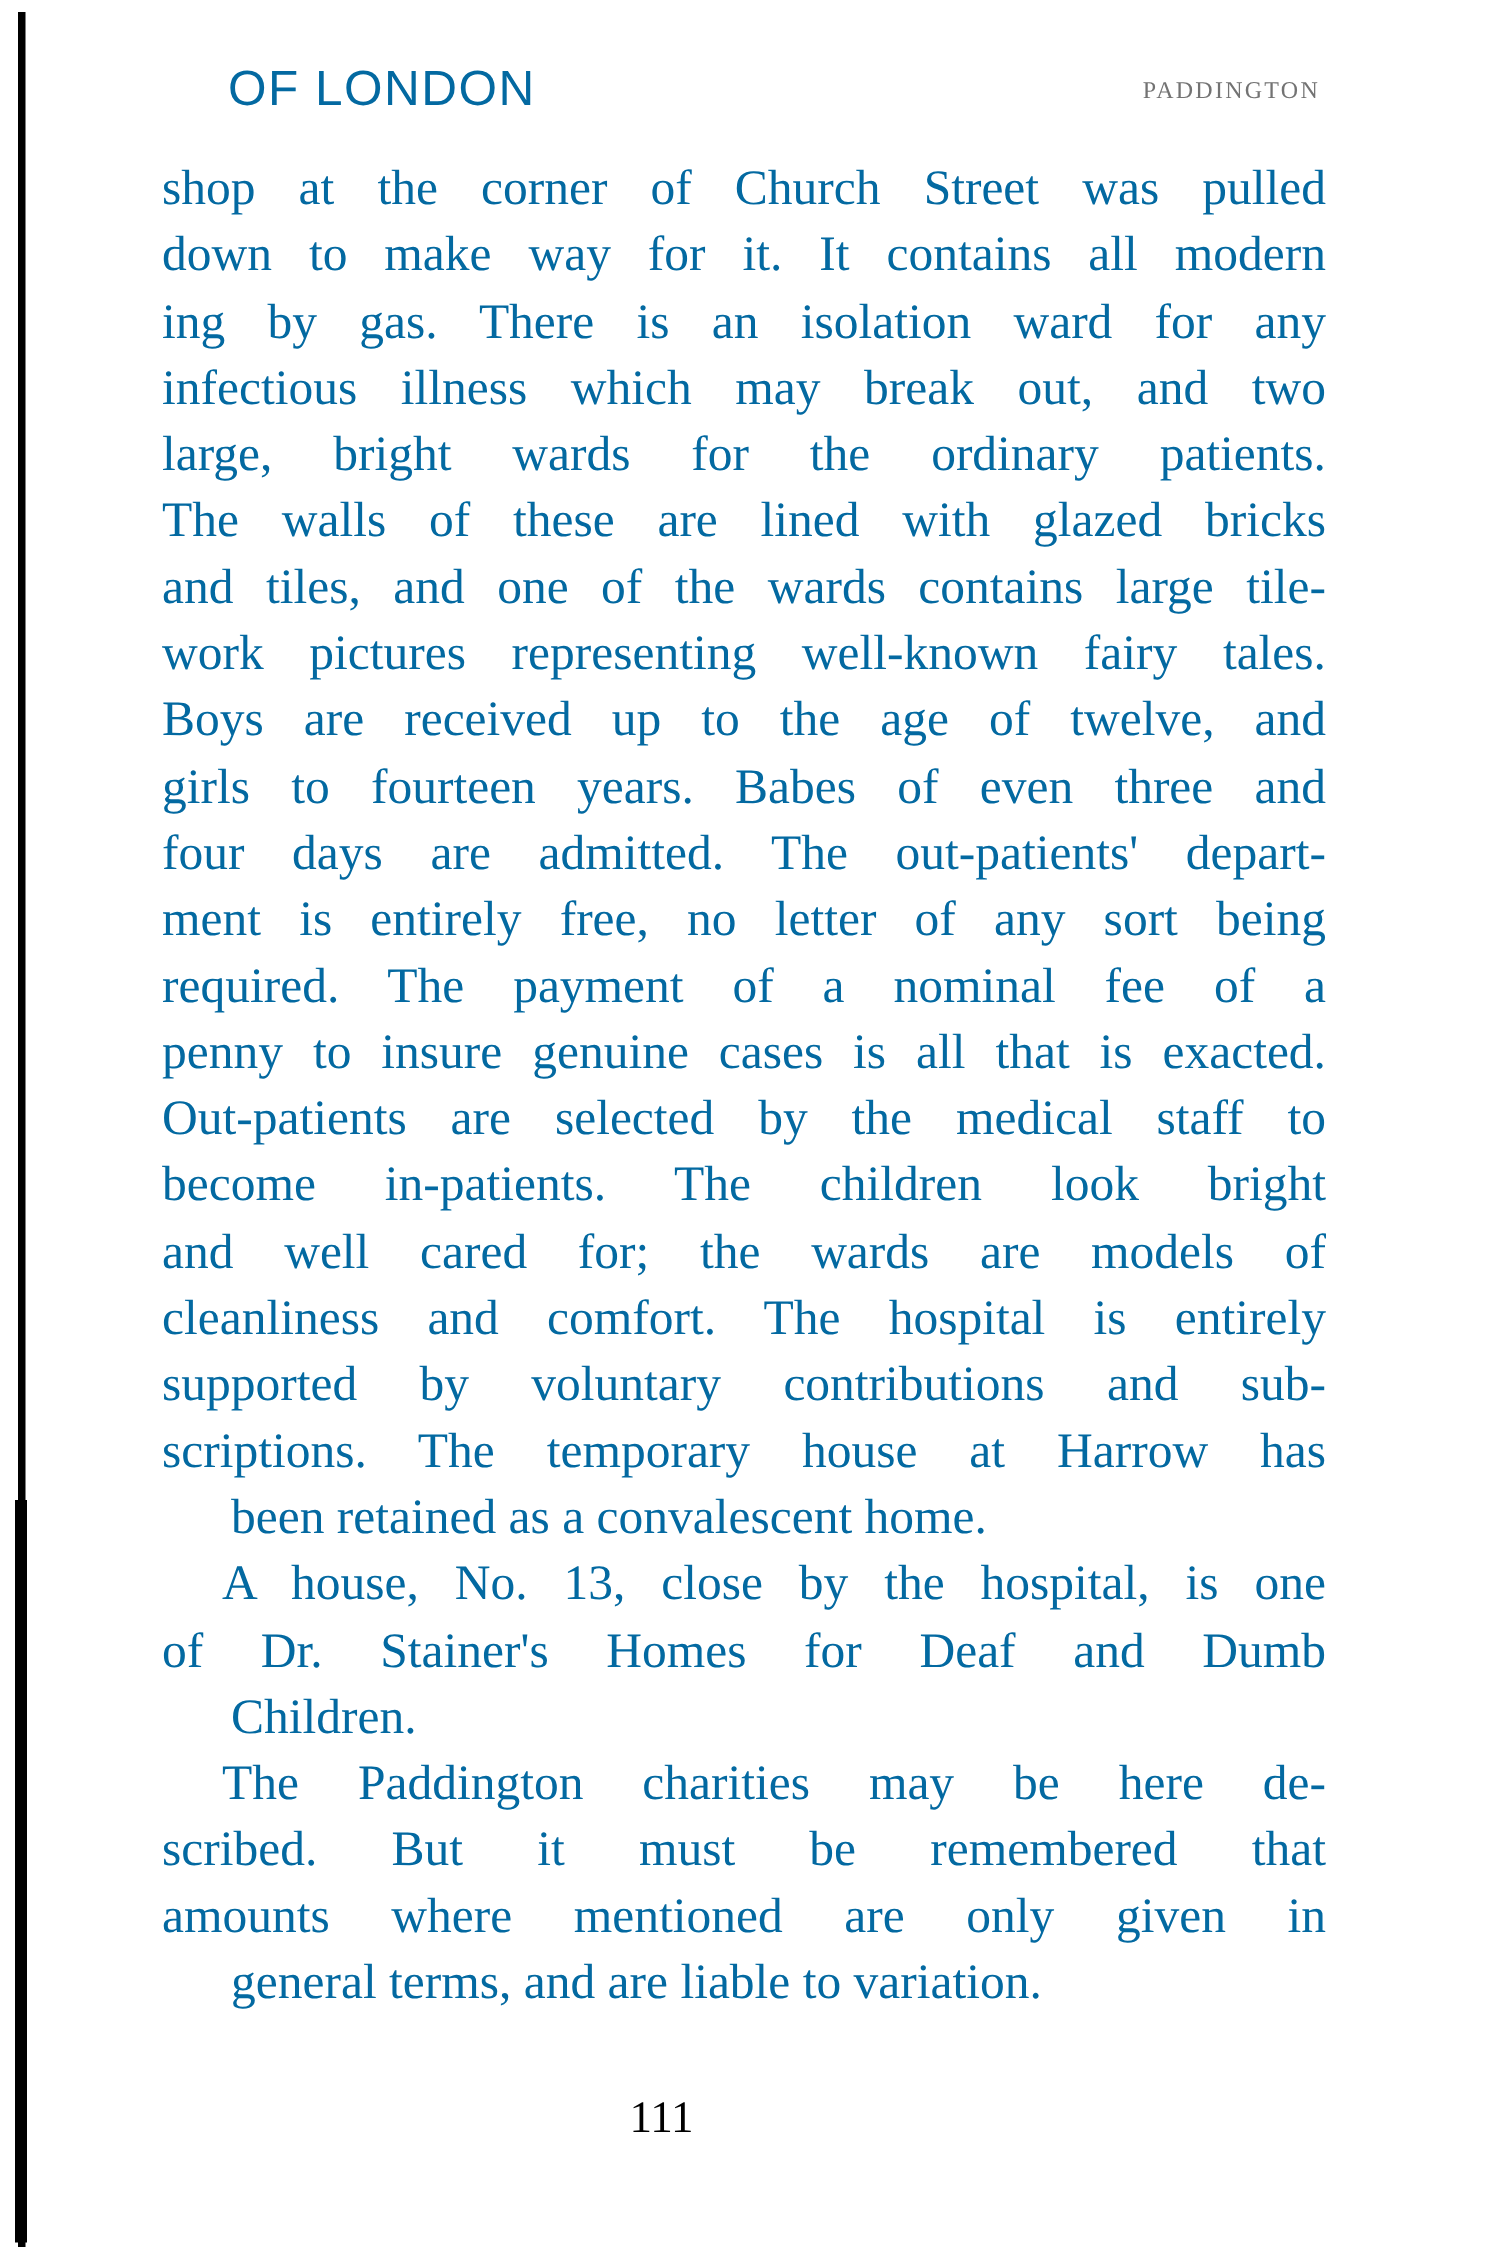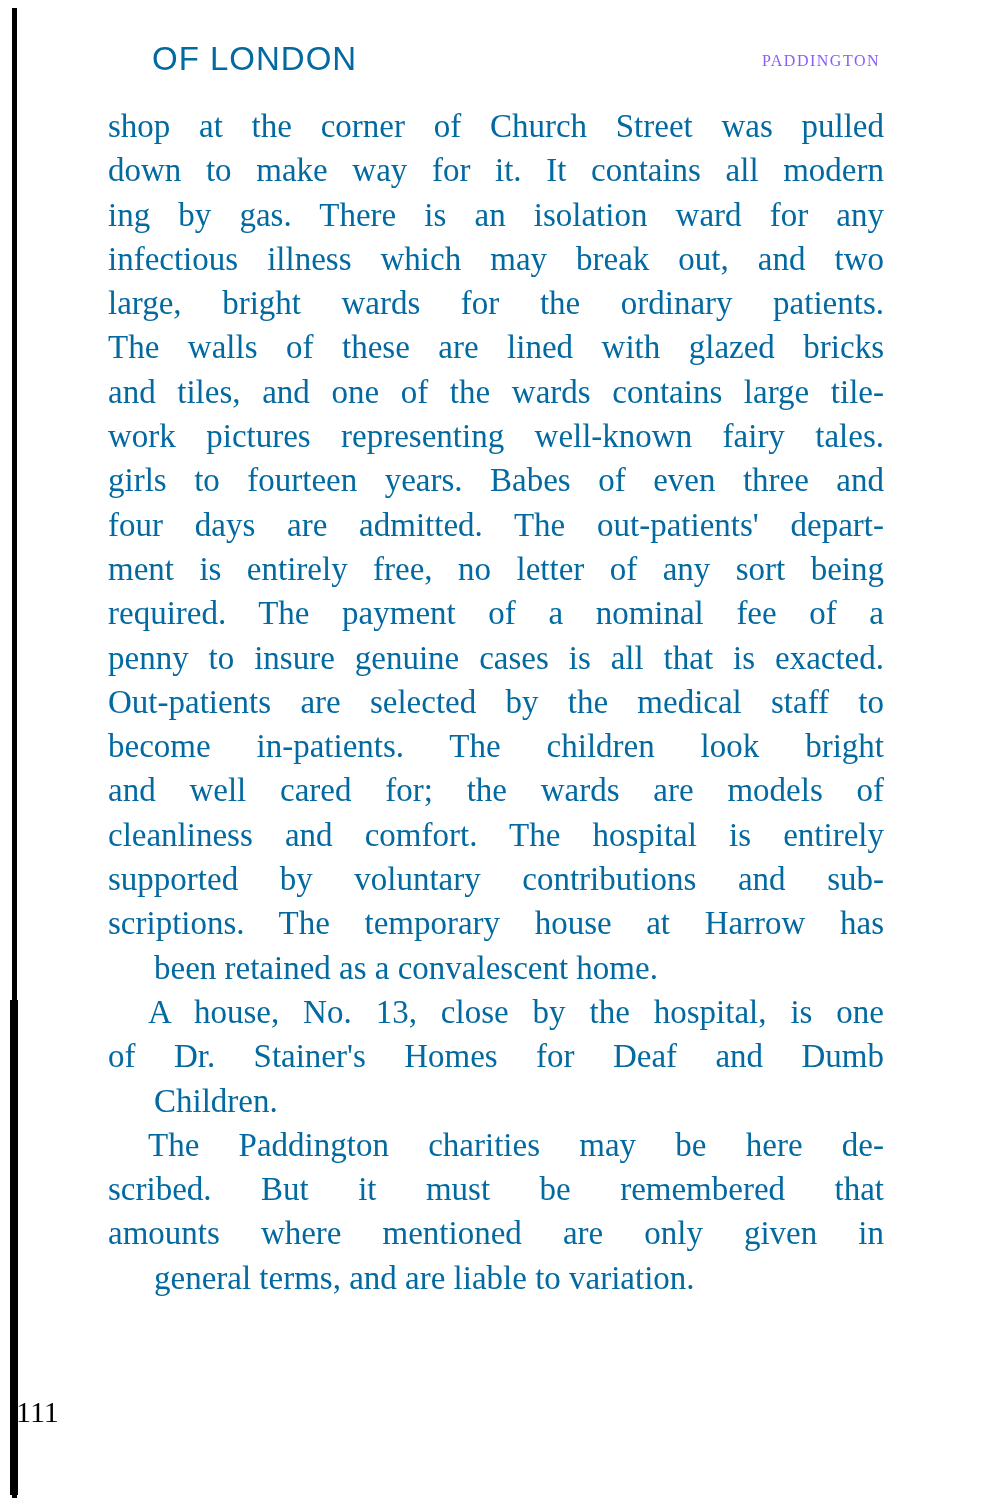--- a/index.html
+++ b/index.html
@@ -16,32 +16,32 @@
       position: absolute; top: 40px; left: 152px; width: 728px; height: 50px;
     }
     .header-left {
       position: absolute; left: 0; top: 0;
       font-family: "Liberation Sans", sans-serif; font-weight: normal;
       font-size: 33px; letter-spacing: 1px; color: #0369a1;
     }
     .header-right {
       position: absolute; right: 0; top: 12px;
       font-family: "Liberation Serif", serif;
-      font-size: 16px; letter-spacing: 1.5px; color: #8b5cf6;
+      font-size: 16px; letter-spacing: 1.5px; color: #737373;
     }
     .body-text {
       position: absolute; left: 108px; top: 104px; width: 776px;
       font-family: "Liberation Serif", serif; font-size: 33px;
       line-height: 44.3px; color: #0369a1;
     }
     .line { display: block; text-align: justify; text-align-last: justify; white-space: nowrap; height: 44.3px; }
     .line.last { text-align-last: left; margin-left: 46px; }
     .line.indent { padding-left: 40px; }
     .folio {
-      position: absolute; top: 1395px; left: 16px; width: 882px; text-align: left;
+      position: absolute; top: 1395px; left: 0; width: 882px; text-align: center;
       font-family: "Liberation Serif", serif; font-size: 30px; color: #000;
     }
   </style>
 </head>
 <body>
 
 <div class="binding-edge"></div>
 <div class="binding-edge-thick"></div>
 
 <div class="header">
@@ -52,20 +52,21 @@
 <div class="body-text">
   <div>
     <span class="line">shop at the corner of Church Street was pulled</span>
     <span class="line">down to make way for it.  It contains all modern</span>
     <span class="line">ing by gas.  There is an isolation ward for any</span>
     <span class="line">infectious illness which may break out, and two</span>
     <span class="line">large, bright wards for the ordinary patients.</span>
     <span class="line">The walls of these are lined with glazed bricks</span>
     <span class="line">and tiles, and one of the wards contains large tile-</span>
     <span class="line">work pictures representing well-known fairy tales.</span>
+    <span class="line">Boys are received up to the age of twelve, and</span>
     <span class="line">girls to fourteen years.  Babes of even three and</span>
     <span class="line">four days are admitted.  The out-patients' depart-</span>
     <span class="line">ment is entirely free, no letter of any sort being</span>
     <span class="line">required.  The payment of a nominal fee of a</span>
     <span class="line">penny to insure genuine cases is all that is exacted.</span>
     <span class="line">Out-patients are selected by the medical staff to</span>
     <span class="line">become in-patients.  The children look bright</span>
     <span class="line">and well cared for; the wards are models of</span>
     <span class="line">cleanliness and comfort.  The hospital is entirely</span>
     <span class="line">supported by voluntary contributions and sub-</span>

